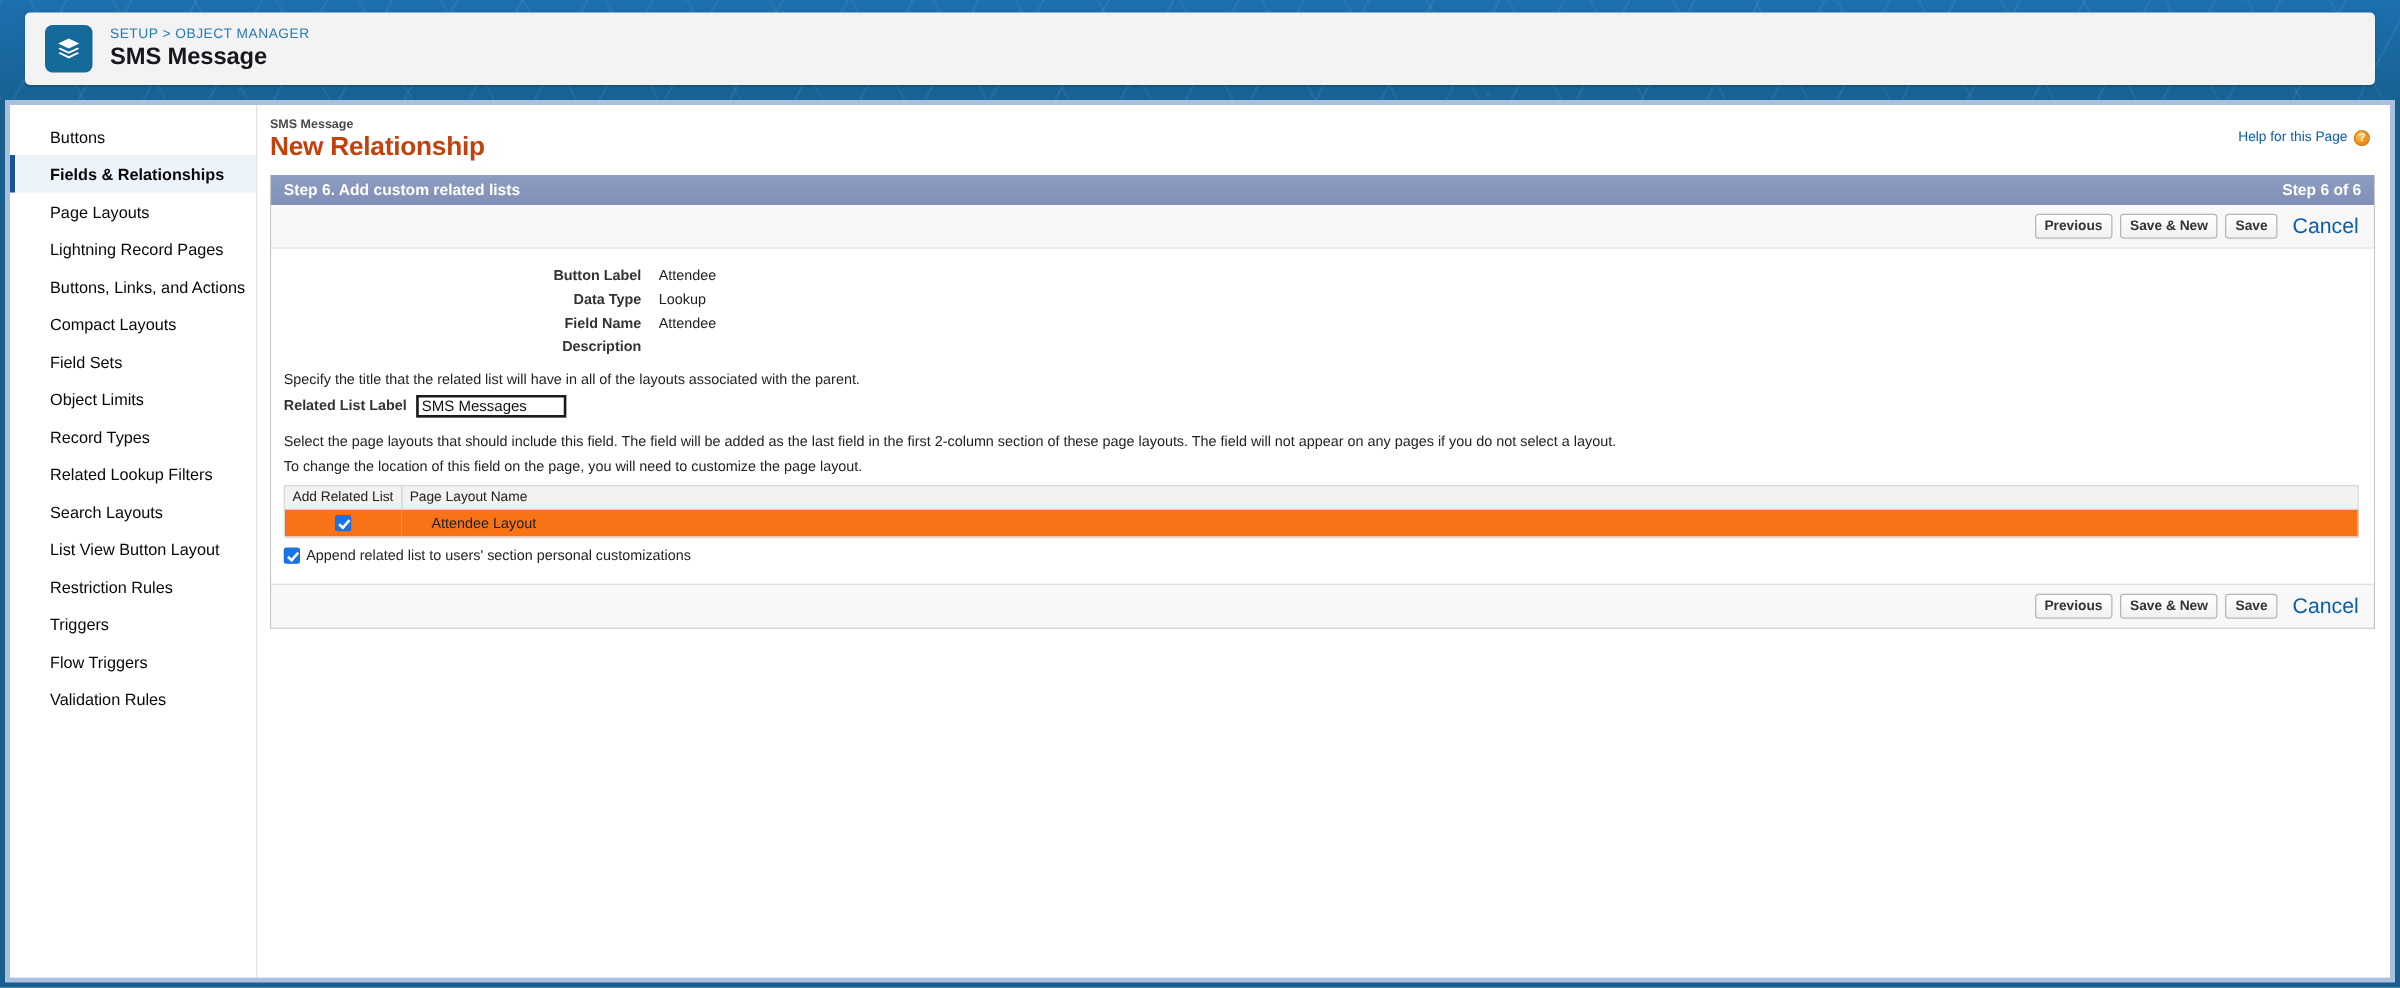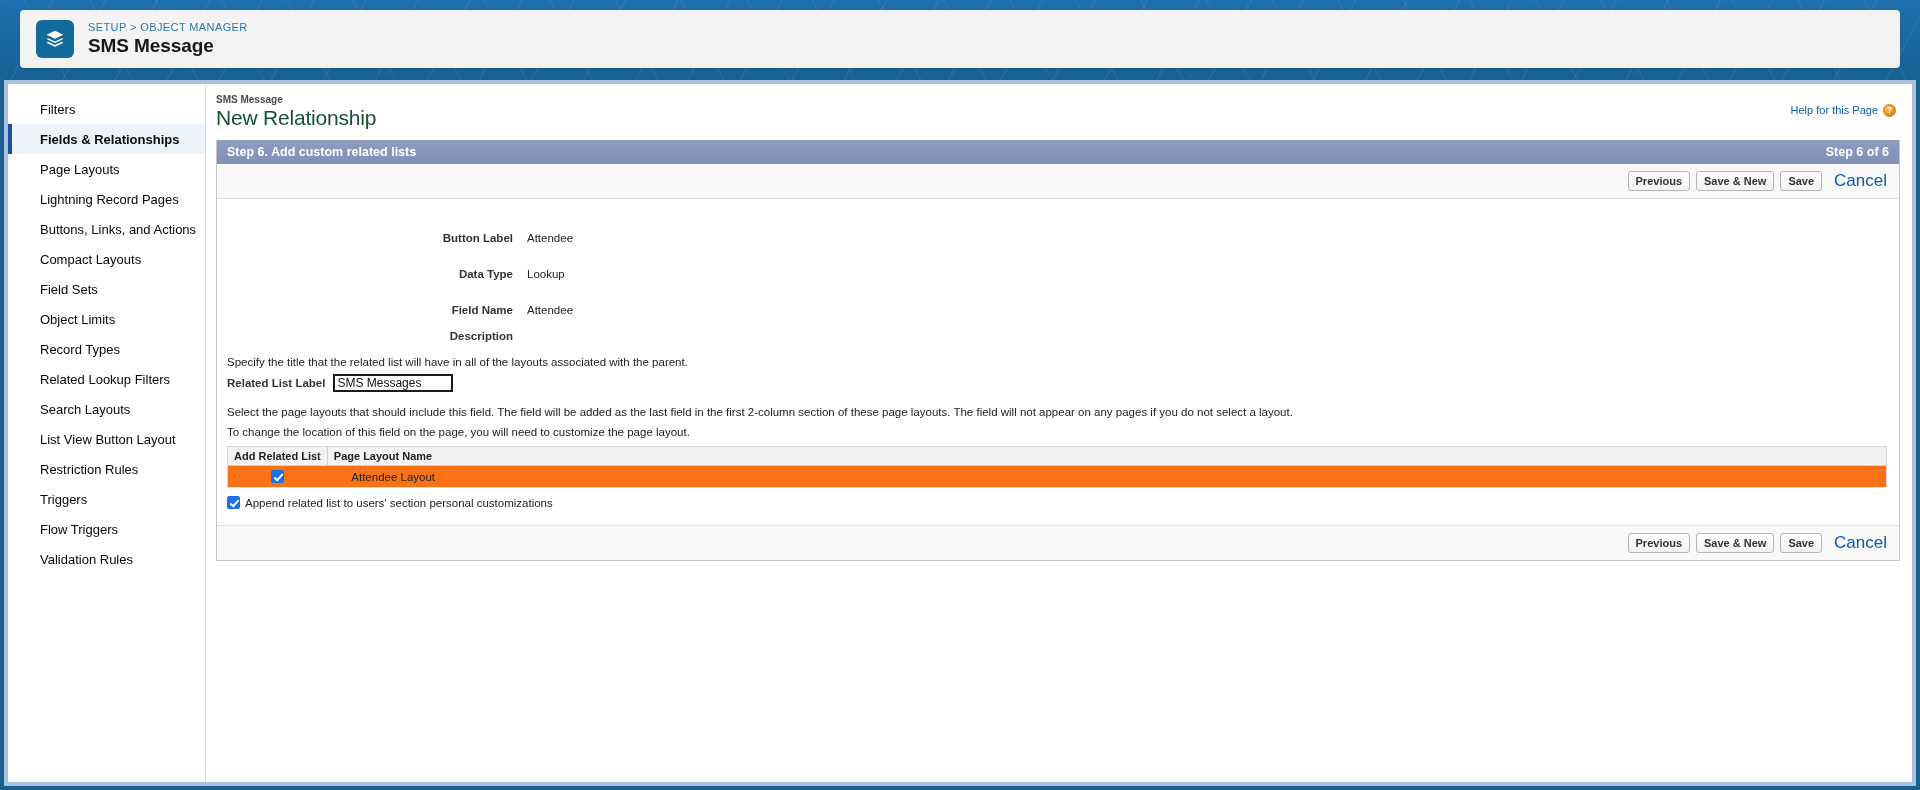--- a/index.html
+++ b/index.html
@@ -120,22 +120,22 @@
     position: relative;
   }
   .crumb-small {
     font-size: 10px;
     font-weight: bold;
     color: #4a4a4a;
     margin-bottom: 1px;
   }
   .page-h1 {
     font-size: 21px;
-    color: #14532d;
-    font-weight: normal;
+    color: #c2410c;
+    font-weight: bold;
     margin: 0 0 10px 0;
     letter-spacing: -.2px;
   }
   .help-link {
     position: absolute;
     right: 16px; top: 20px;
     font-size: 11px;
     color: #0b5cab;
     text-decoration: none;
     display: flex;
@@ -215,21 +215,21 @@
     margin-bottom: 7px;
   }
   .field-label {
     width: 310px;
     text-align: right;
     font-weight: bold;
     color: #333333;
     padding-right: 14px;
     flex: 0 0 310px;
   }
-  .field-value { color: #222222; margin-top: 17px; }
+  .field-value { color: #222222; }
 
   .para {
     font-size: 11.5px;
     color: #222222;
     margin: 0 0 8px 10px;
   }
   .para.tight { margin-bottom: 6px; }
 
   .rl-row {
     display: flex;
@@ -260,21 +260,21 @@
     margin-left: 10px;
     border-collapse: collapse;
     font-size: 11.5px;
     border: 1px solid #d8d8d8;
     margin-bottom: 8px;
   }
   .layout-table thead th {
     background: #f2f2f2;
     border-bottom: 1px solid #d0d0d0;
     text-align: left;
-    font-weight: bold;
+    font-weight: normal;
     color: #222;
     padding: 3px 6px;
     font-size: 11px;
     white-space: nowrap;
   }
   .layout-table thead th.c-check { width: 86px; border-right: 1px solid #d0d0d0; }
   .layout-table tbody td {
     padding: 4px 6px;
     color: #222;
     background: #f97316;
@@ -335,21 +335,21 @@
     <div class="breadcrumb">SETUP &gt; OBJECT MANAGER</div>
     <div class="page-title-big">SMS Message</div>
   </div>
 </div>
 
 <div class="body-frame">
   <div class="body-inner">
 
     <nav class="sidebar">
       <div class="nav-item">
-        <span>Filters</span>
+        <span>Buttons</span>
       </div>
       <div class="nav-item active">
         <span>Fields &amp; Relationships</span>
       </div>
       <div class="nav-item">
         <span>Page Layouts</span>
       </div>
       <div class="nav-item">
         <span>Lightning Record Pages</span>
       </div>

